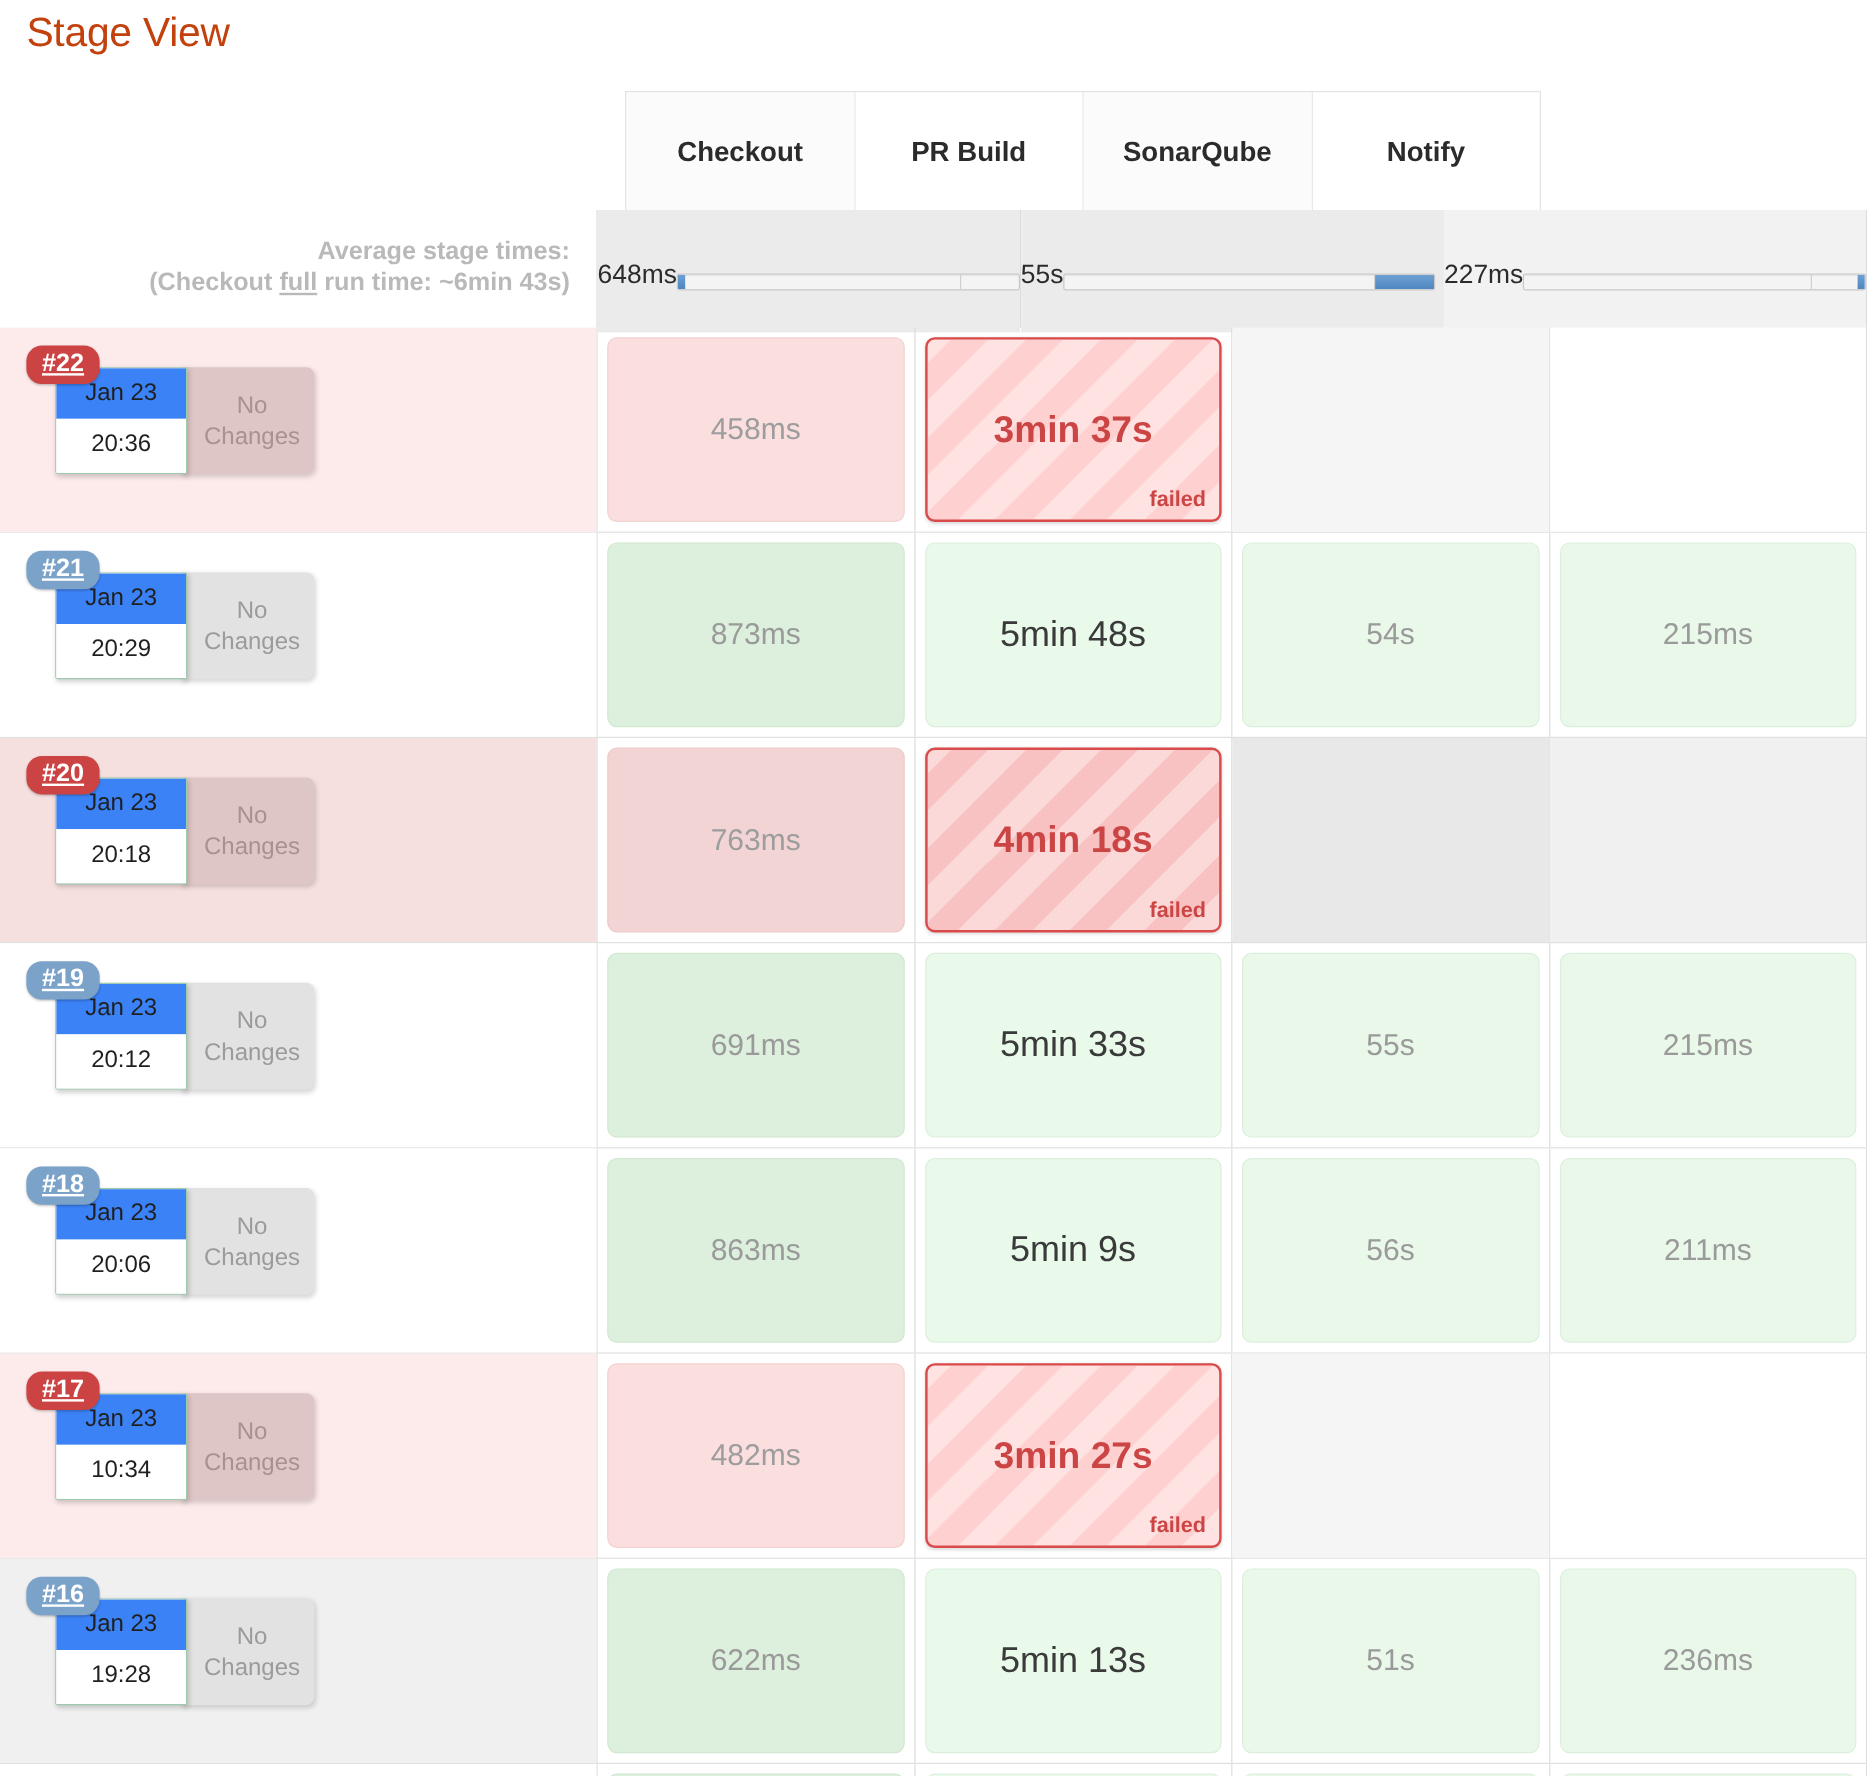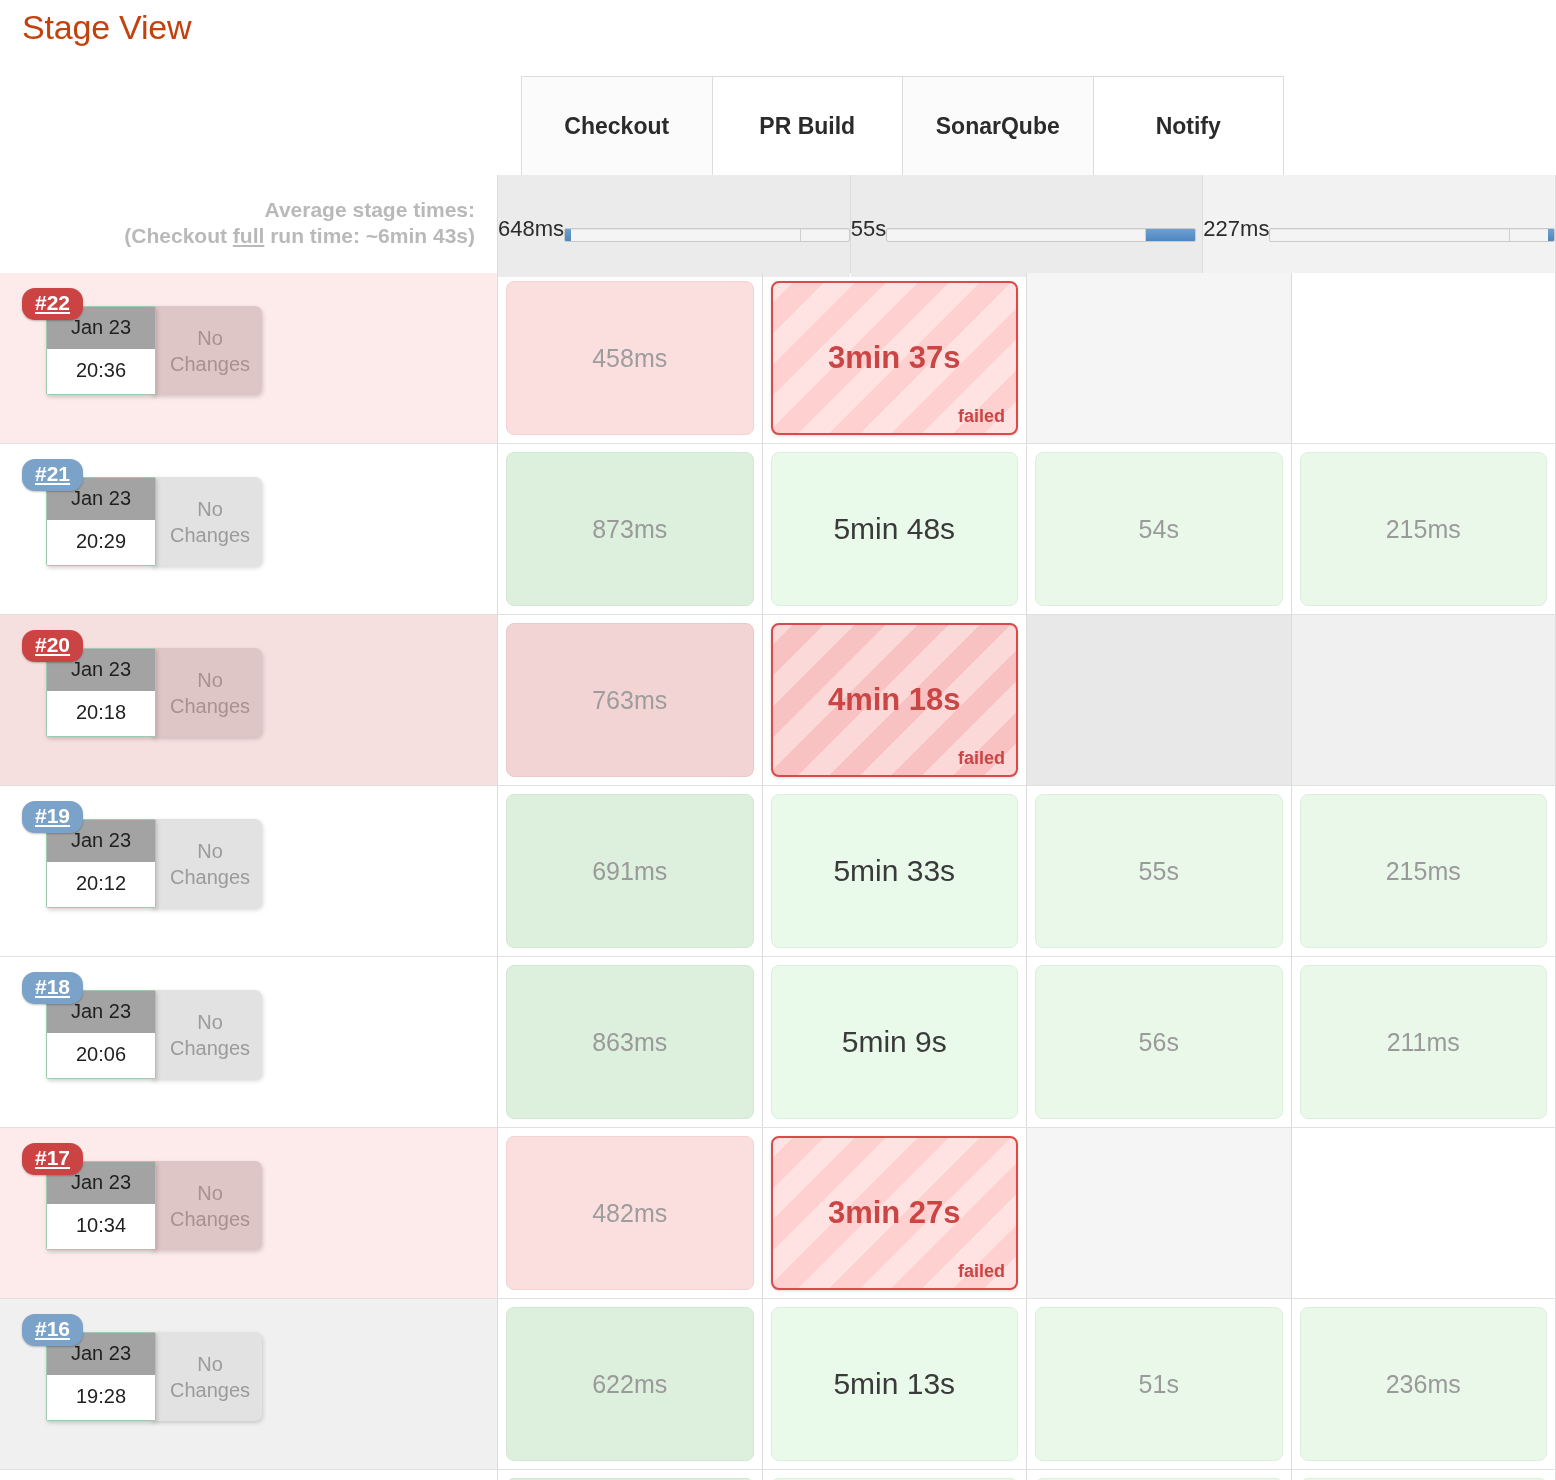--- a/index.html
+++ b/index.html
@@ -182,21 +182,21 @@
   .datetime {
     width: 110px;
     border: 1px solid #9ecaaf;
     border-radius: 2px;
     background: #ffffff;
     box-shadow: 1px 2px 4px rgba(0,0,0,.18);
     z-index: 2;
     position: relative;
   }
   .dt-date {
-    background: #a3a3a3;
+    background: #3b82f6;
     font-size: 20px;
     color: #1f1f1f;
     text-align: center;
     padding: 9px 0 10px 0;
   }
   .dt-time {
     background: #ffffff;
     font-size: 20px;
     color: #1f1f1f;
     text-align: center;

